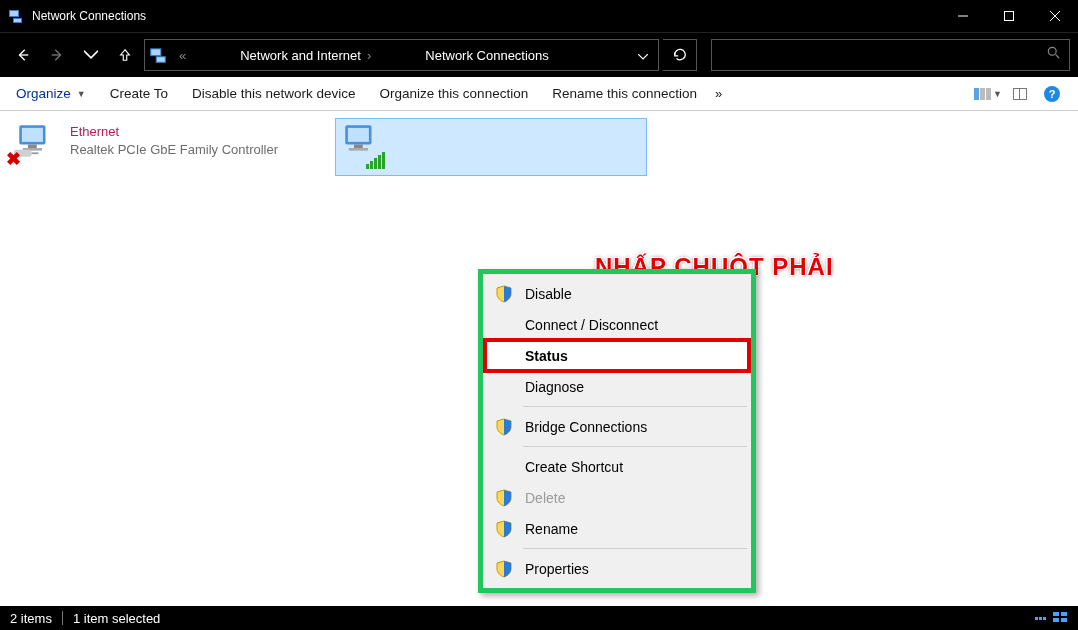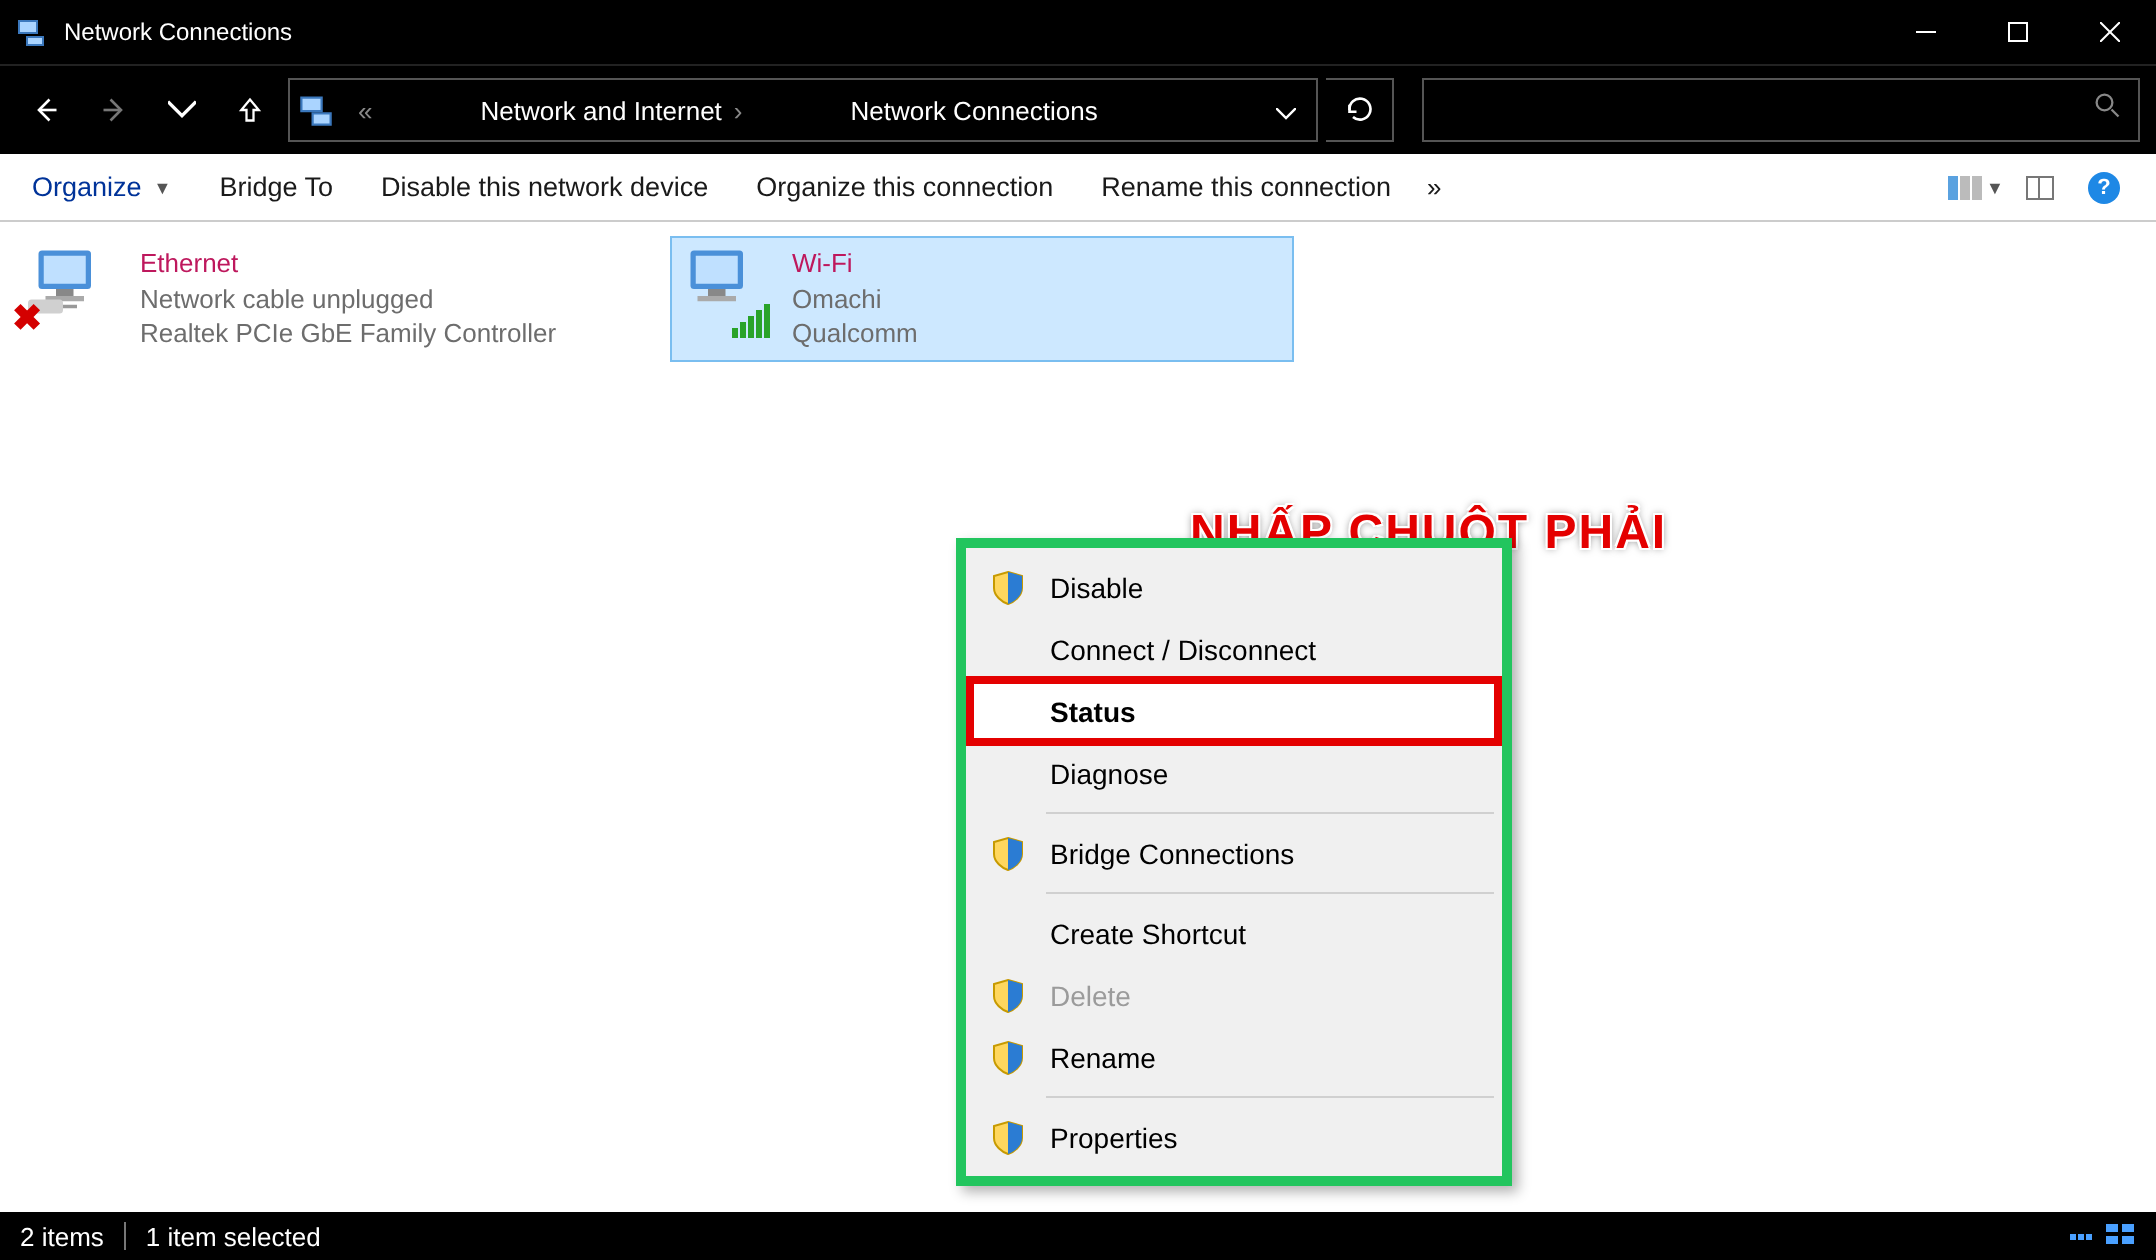--- a/index.html
+++ b/index.html
@@ -162,21 +162,21 @@
           <line x1="10" y1="10" x2="14" y2="14" stroke="#888" stroke-width="1.3"></line>
         </svg></span>
   </div>
 </div>
 
 <div class="toolbar">
   <div class="tb-item">
       <span>Organize</span>
       <span class="dropdown-caret">▼</span>
     </div>
-  <div class="tb-item">Bridge To</div>
+  <div class="tb-item">Create To</div>
   <div class="tb-item">Disable this network device</div>
   <div class="tb-item">Organize this connection</div>
   <div class="tb-item">Rename this connection</div>
   <div class="overflow">»</div>
   <div class="spacer"></div>
   <div class="tb-icon-btn">
       <div class="layout-icon">
         <div class="col"></div>
         <div class="col g"></div>
         <div class="col g"></div>
@@ -200,46 +200,40 @@
           <rect x="9" y="5" width="24" height="16" fill="#bfe0ff"></rect>
           <rect x="16" y="24" width="10" height="4" fill="#888"></rect>
           <rect x="10" y="28" width="22" height="3" fill="#aaa"></rect>
           <rect x="0" y="30" width="20" height="8" rx="2" fill="#d0d0d0"></rect>
           <path d="M20 34 L28 34" stroke="#999" stroke-width="2"></path>
         </svg>
       <span class="red-x">✖</span>
     </div>
     <div class="conn-text">
       <div class="line1">Ethernet</div>
-      <div class="line2">Network cable unplugged</div>
       <div class="line3">Realtek PCIe GbE Family Controller</div>
     </div>
   </div>
 
   <div class="conn-item selected">
     <div class="conn-icon monitor-icon">
       <svg viewBox="0 0 48 40">
           <rect x="6" y="2" width="30" height="22" rx="2" fill="#4a90d9"></rect>
           <rect x="9" y="5" width="24" height="16" fill="#bfe0ff"></rect>
           <rect x="16" y="24" width="10" height="4" fill="#888"></rect>
           <rect x="10" y="28" width="22" height="3" fill="#aaa"></rect>
         </svg>
       <div class="wifi-bars">
           <span></span>
           <span></span>
           <span></span>
           <span></span>
           <span></span>
         </div>
     </div>
-    <div class="conn-text">
-      <div class="line1">Wi-Fi</div>
-      <div class="line2">Omachi</div>
-      <div class="line3">Qualcomm</div>
-    </div>
   </div>
 
   <div class="annotation">NHẤP CHUỘT PHẢI</div>
 
   <div class="context-menu">
     <div class="cm-item">
       <span class="cm-shield"><svg viewBox="0 0 18 18">
             <path d="M9 1 L16 3 V9 C16 13 12 16 9 17 C6 16 2 13 2 9 V3 Z" fill="#ffd75e" stroke="#c79a00"></path>
             <path d="M9 1 L16 3 V9 C16 13 12 16 9 17 Z" fill="#2b7cd3"></path>
           </svg></span>

